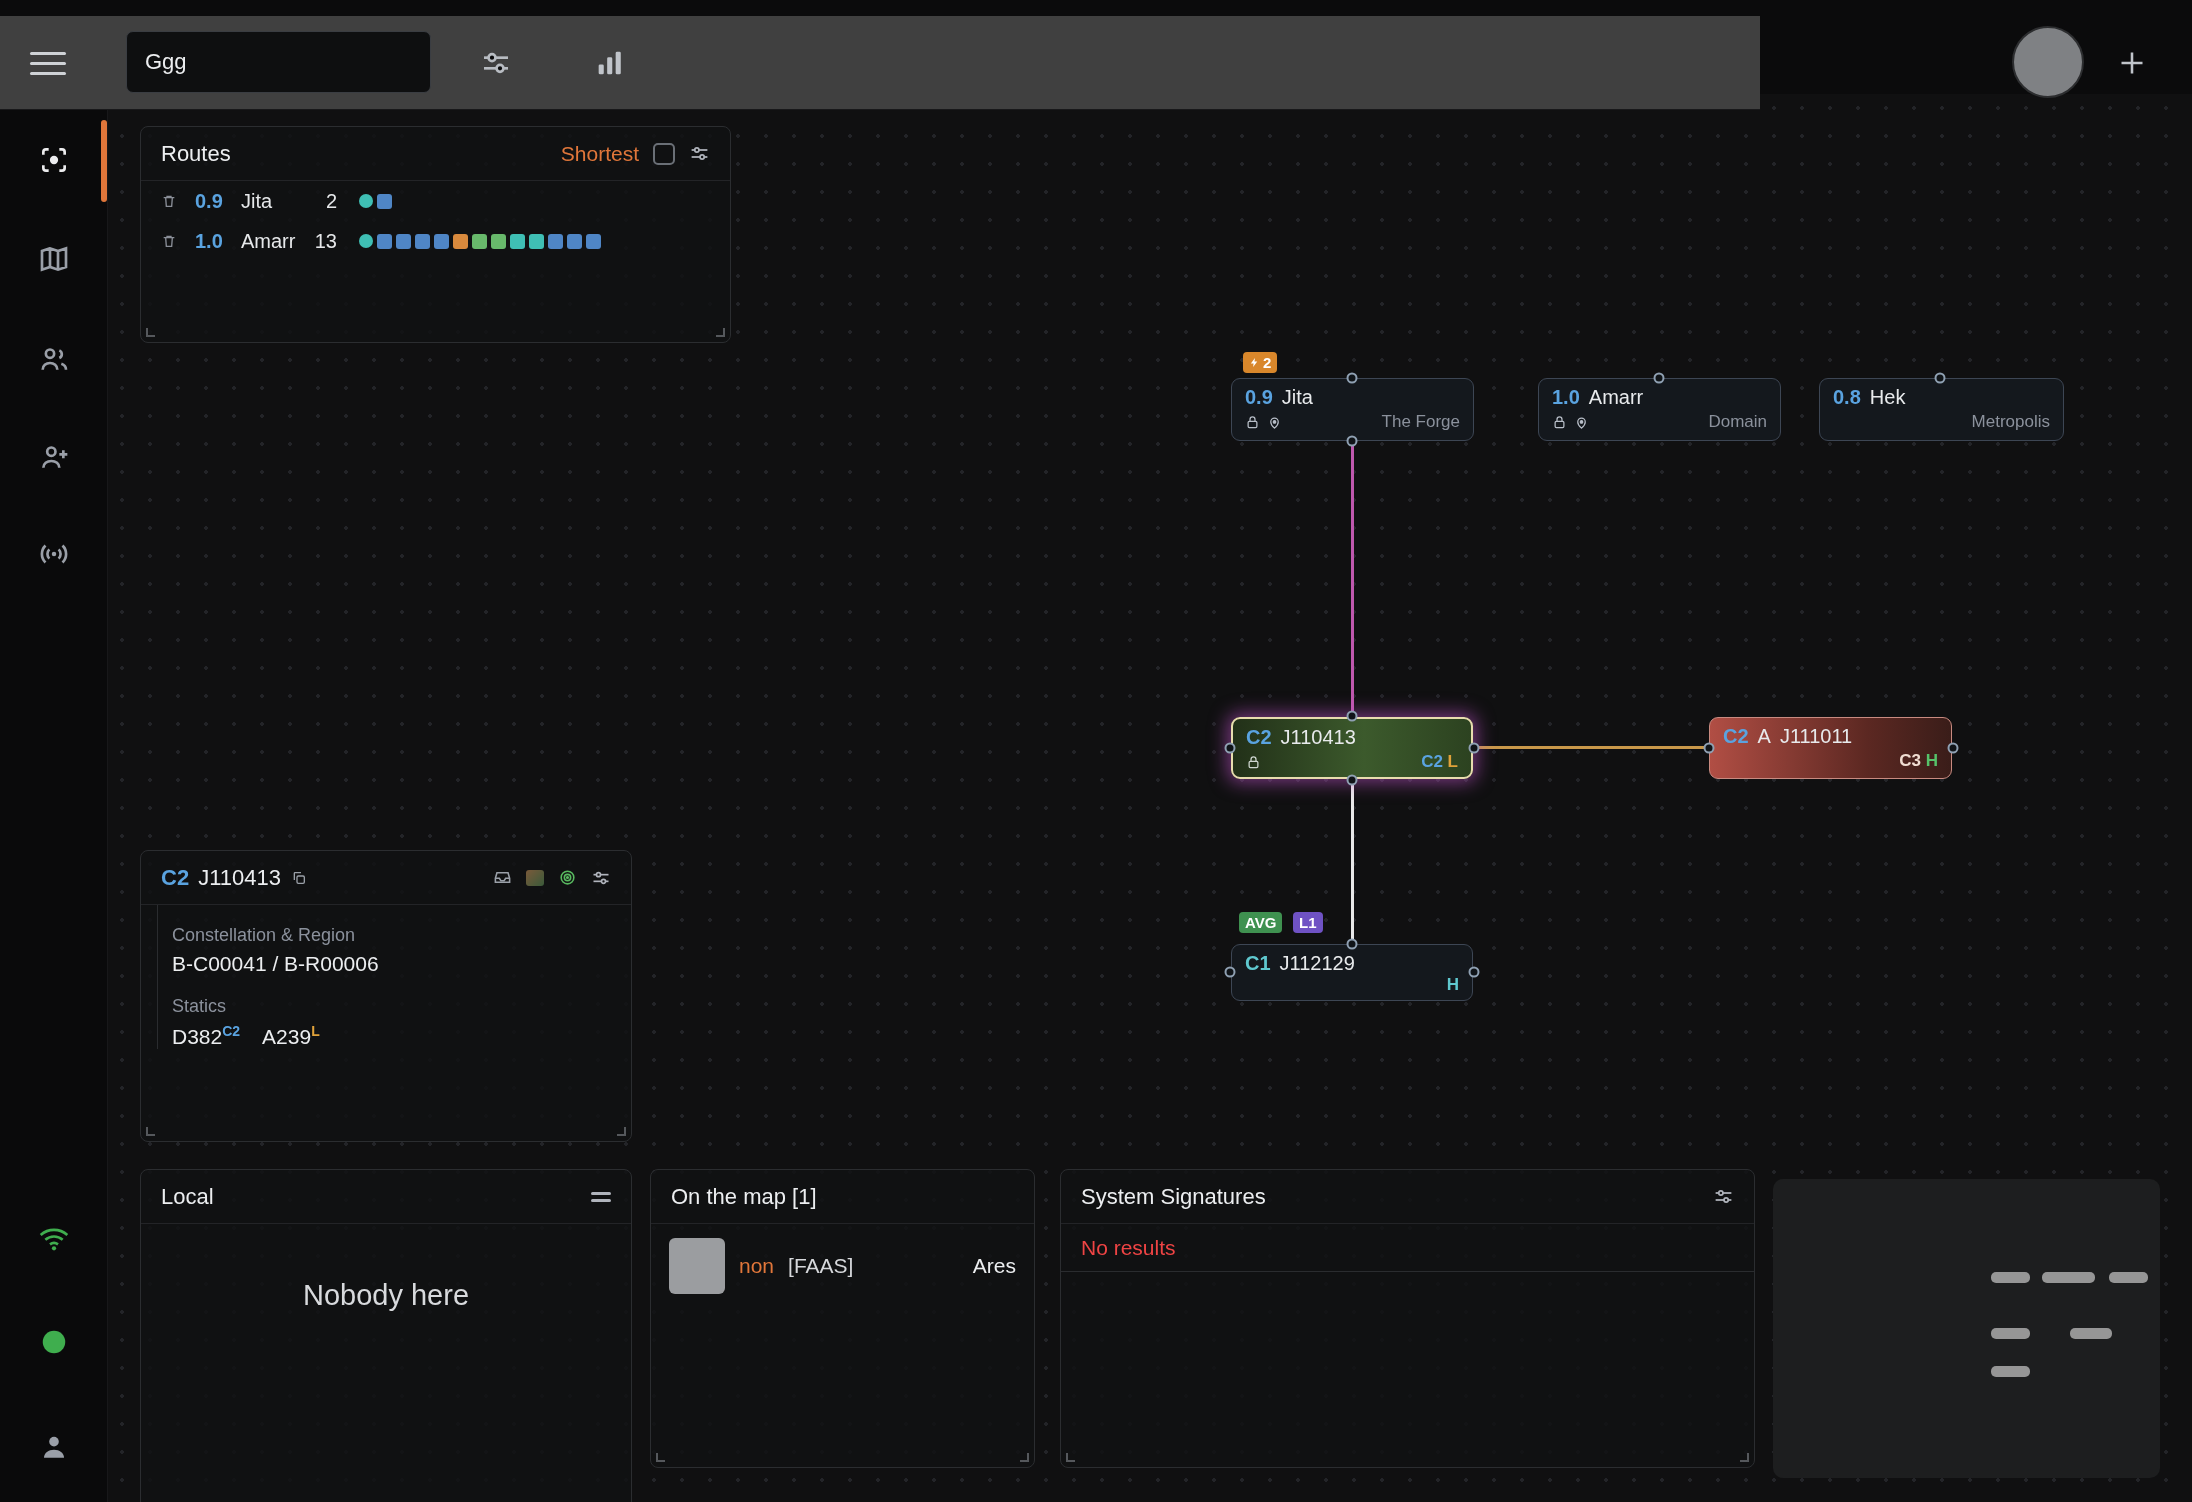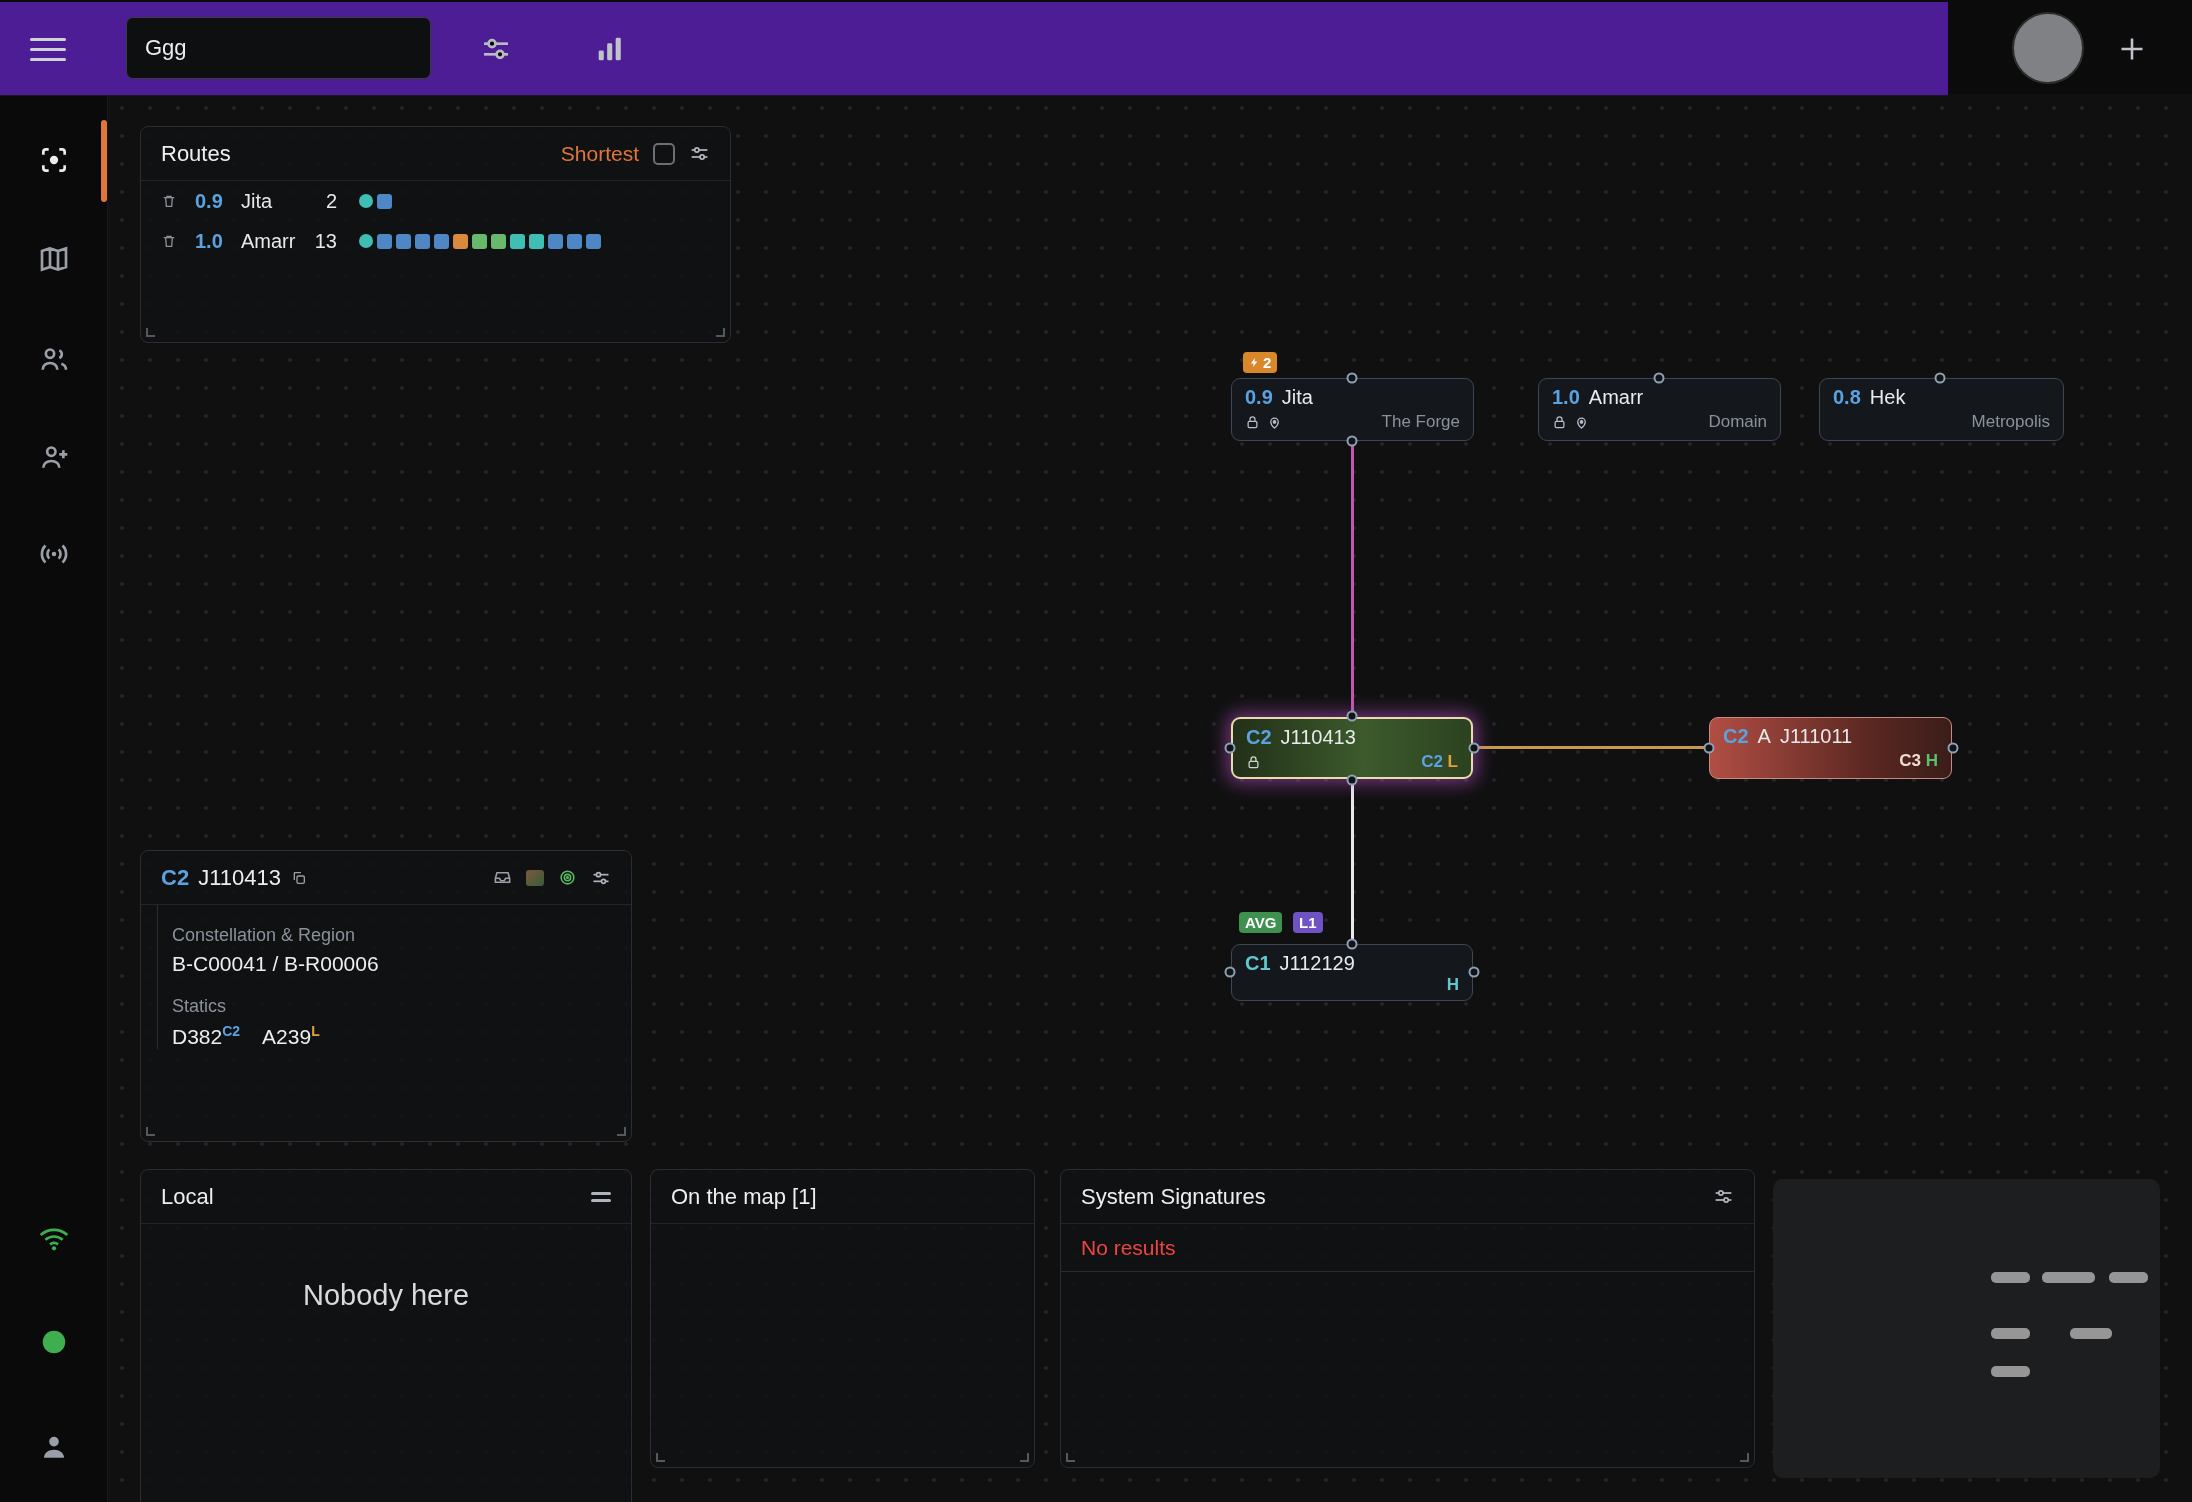--- a/index.html
+++ b/index.html
@@ -1,20 +1,20 @@
 <!DOCTYPE html>
 <html><head>
 <meta charset="utf-8">
 <style>
   * { margin:0; padding:0; box-sizing:border-box; }
   html,body { width:2192px; height:1502px; overflow:hidden; background:#0b0b0c;
     font-family:"Liberation Sans", sans-serif; color:#e6e8ea; }
 
   
-  .topbar { position:absolute; left:0; top:2px; width:1948px; height:94px; background:#4c1d95;
+  .topbar { position:absolute; left:0; top:16px; width:1760px; height:94px; background:#404040;
     border-bottom:1px solid #18181a; z-index:30; }
   .hamburger { position:absolute; left:30px; top:36px; width:36px; height:24px; cursor:pointer; }
   .hamburger div { height:3px; background:#cfd2d6; border-radius:2px; margin-bottom:7px; }
   .map-name-input { position:absolute; left:126px; top:15px; width:305px; height:62px;
     background:#0e0f10; border:1px solid #3a3d42; border-radius:7px; color:#eceef0;
     font-size:22px; padding:0 18px; font-family:"Liberation Sans",sans-serif; outline:none; }
   .tb-icon { position:absolute; top:27px; width:40px; height:40px; display:flex; align-items:center; justify-content:center; }
   .avatar { position:absolute; left:2012px; top:10px; width:72px; height:72px; border-radius:50%;
     background:#7f8184; border:2px solid #2c2d2f; }
   
@@ -443,20 +443,26 @@
   </div>
   <div class="local-empty">Nobody here</div>
   <div class="corner bl"></div>
   <div class="corner br"></div>
 </div>
 
 <div class="panel onmap-panel">
   <div class="panel-header">
     <span>On the map [1]</span>
   </div>
+  <div class="pilot-row">
+    <span class="pilot-avatar"></span>
+    <span class="pilot-name">non</span>
+    <span class="pilot-corp">[FAAS]</span>
+    <span class="pilot-ship">Ares</span>
+  </div>
   <div class="corner bl"></div>
   <div class="corner br"></div>
 </div>
 
 <div class="panel sigs-panel">
   <div class="panel-header">
     <span>System Signatures</span>
     <span style="margin-left:auto">
       <svg viewBox="0 0 24 24" width="21" height="21" fill="none" stroke="#b0b4bc" stroke-width="2">
         <line x1="3" y1="8" x2="21" y2="8"></line>

